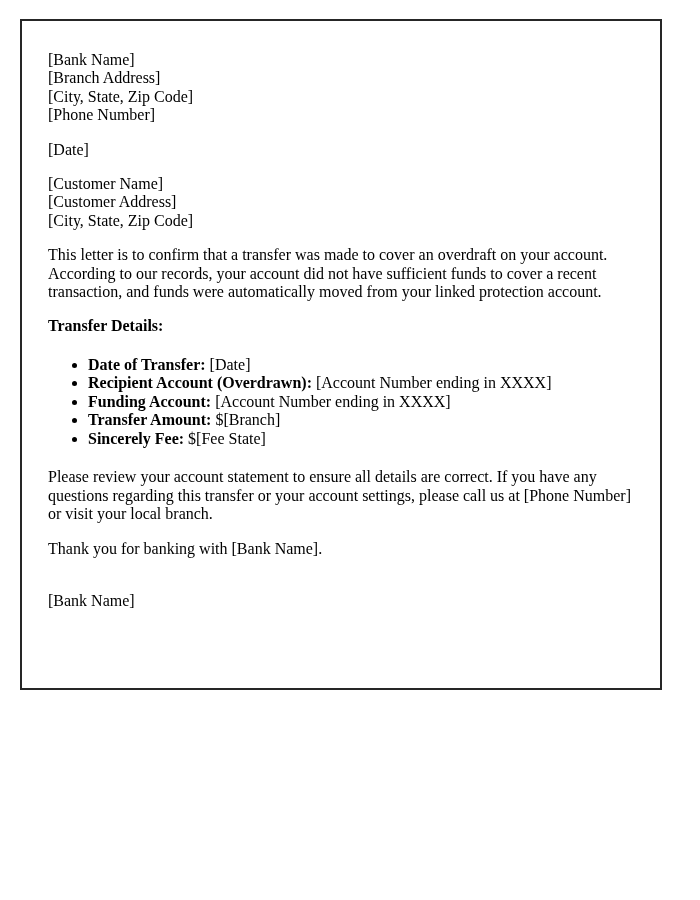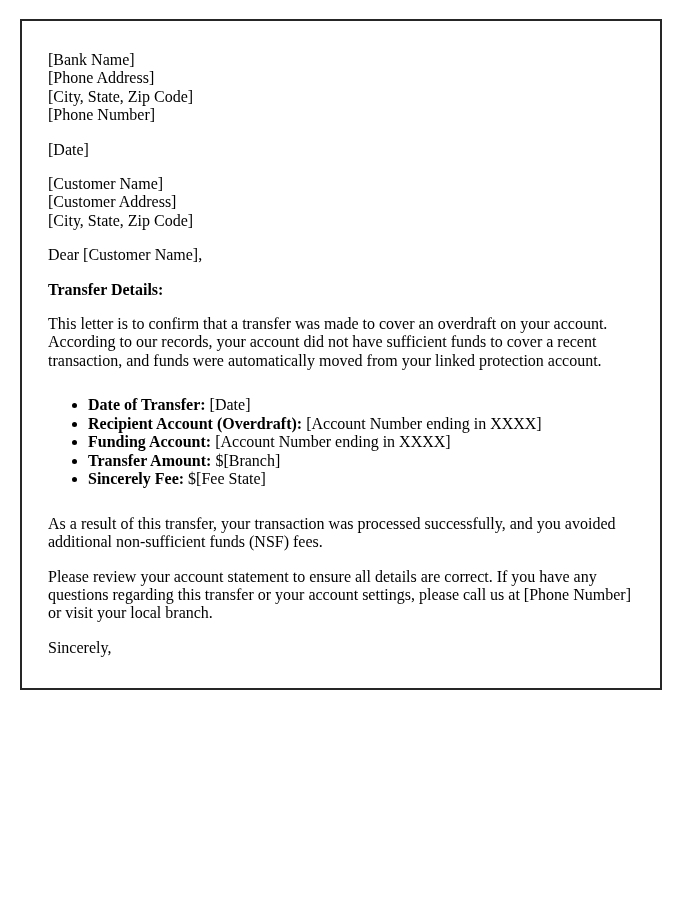--- a/index.html
+++ b/index.html
@@ -25,63 +25,61 @@
     border: 2px solid #262626;
     padding: 14px 26px;
     background: #ffffff;
     overflow: hidden;
   }
   .letter-page p {
     margin: 16px 0;
     line-height: 1.15;
   }
   .letter-page ul {
-    margin: 26px 0;
+    margin: 20px 0;
     padding-left: 40px;
     list-style-type: disc;
   }
   .letter-page li {
     line-height: 1.16;
   }
   strong { font-weight: bold; }
 </style>
 </head>
 <body>
 
 <div class="letter-page">
 
   <p><span>[Bank Name]</span><br>
-  <span>[Phone Address]</span><br>
+  <span>[Branch Address]</span><br>
   <span>[City, State, Zip Code]</span><br>
   <span>[Phone Number]</span></p>
 
   <p>[Date]</p>
 
   <p><span>[Customer Name]</span><br>
   <span>[Customer Address]</span><br>
   <span>[City, State, Zip Code]</span></p>
 
 
-  <p>Dear [Customer Name],</p>
+
+  <p>This letter is to confirm that a transfer was made to cover an overdraft on your account. According to our records, your account did not have sufficient funds to cover a recent transaction, and funds were automatically moved from your linked protection account.</p>
 
   <p><strong>Transfer Details:</strong></p>
 
-  <p>This letter is to confirm that a transfer was made to cover an overdraft on your account. According to our records, your account did not have sufficient funds to cover a recent transaction, and funds were automatically moved from your linked protection account.</p>
-
   <ul>
     <li><strong>Date of Transfer:</strong> <span>[Date]</span></li>
-    <li><strong>Recipient Account (Overdraft):</strong> <span>[Account Number ending in XXXX]</span></li>
+    <li><strong>Recipient Account (Overdrawn):</strong> <span>[Account Number ending in XXXX]</span></li>
     <li><strong>Funding Account:</strong> <span>[Account Number ending in XXXX]</span></li>
     <li><strong>Transfer Amount:</strong> <span>$[Branch]</span></li>
     <li><strong>Sincerely Fee:</strong> <span>$[Fee State]</span></li>
   </ul>
 
-  <p>As a result of this transfer, your transaction was processed successfully, and you avoided additional non-sufficient funds (NSF) fees.</p>
 
   <p>Please review your account statement to ensure all details are correct. If you have any questions regarding this transfer or your account settings, please call us at [Phone Number] or visit your local branch.</p>
 
+  <p>Thank you for banking with [Bank Name].</p>
 
-  <p>Sincerely,</p>
 
   <p><br>
   <span>[Bank Name]</span></p>
 
 </div>
 
 </body></html>

